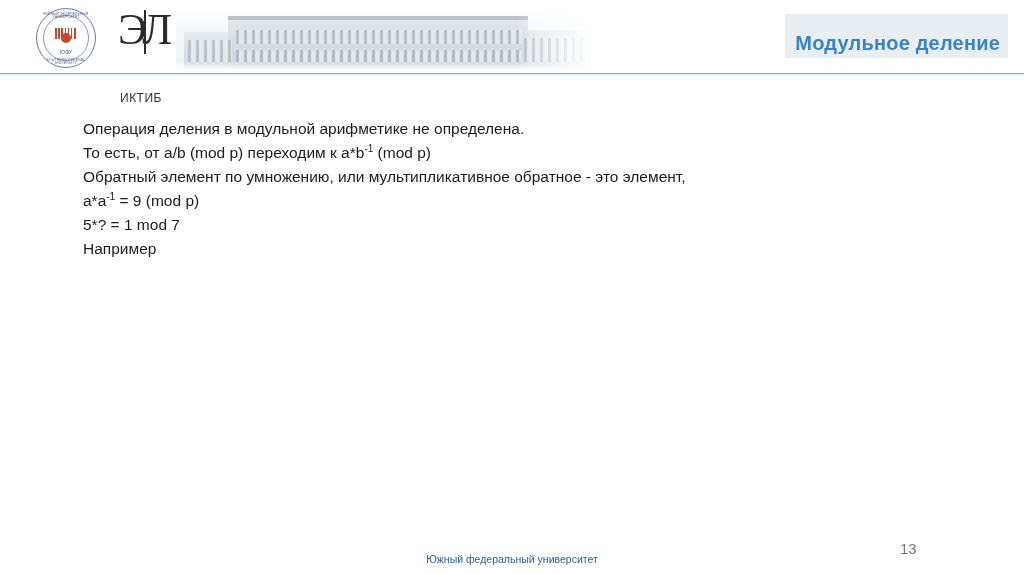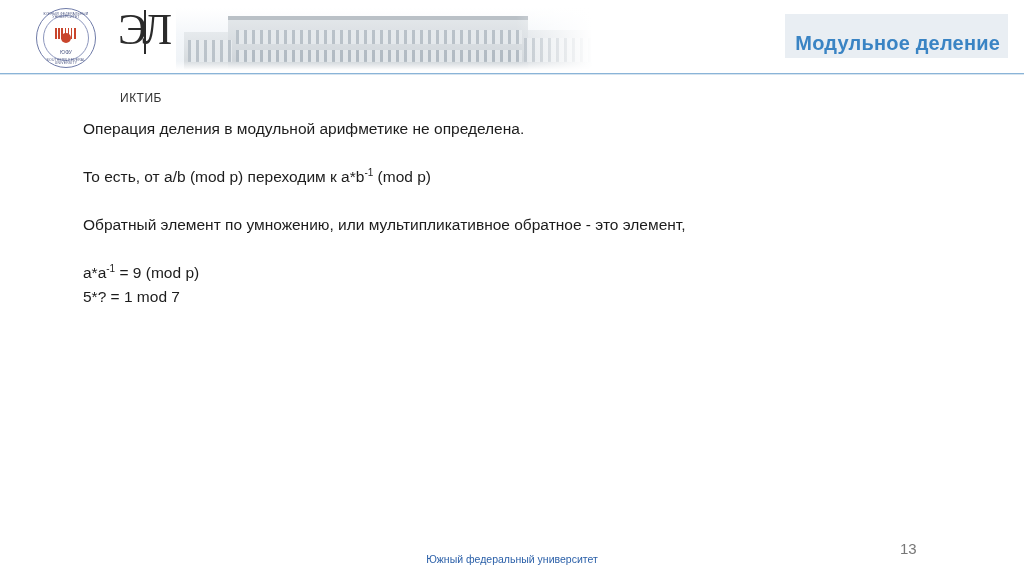--- a/index.html
+++ b/index.html
@@ -227,21 +227,20 @@
     top: 117px;
     width: 860px;
     font-size: 15.5px;
     line-height: 24px;
     color: #1c1c1c;
   }
   .content p {
     margin: 0;
   }
   .content p.gap-before {
-    margin-top: 24px;
   }
   .content sup {
     font-size: 10px;
     vertical-align: super;
     line-height: 0;
   }
 
   
   .footer-org {
     position: absolute;
@@ -309,18 +308,19 @@
   <p>Операция деления в модульной арифметике не определена.</p>
 
   <p class="gap-before"><span>То есть, от a/b (mod p) переходим к a*b</span><sup>-1</sup><span> (mod p)</span></p>
 
   <p class="gap-before">Обратный элемент по умножению, или мультипликативное обратное - это элемент,</p>
 
   <p class="gap-before"><span>a*a</span><sup>-1</sup><span> = 9 (mod p)</span></p>
 
   <p>5*?  = 1 mod 7</p>
 
+  <p class="gap-before">Например</p>
 
 
 </div>
 
 <div class="page-number">13</div>
 <div class="footer-org">Южный федеральный университет</div>
 
 </body></html>

